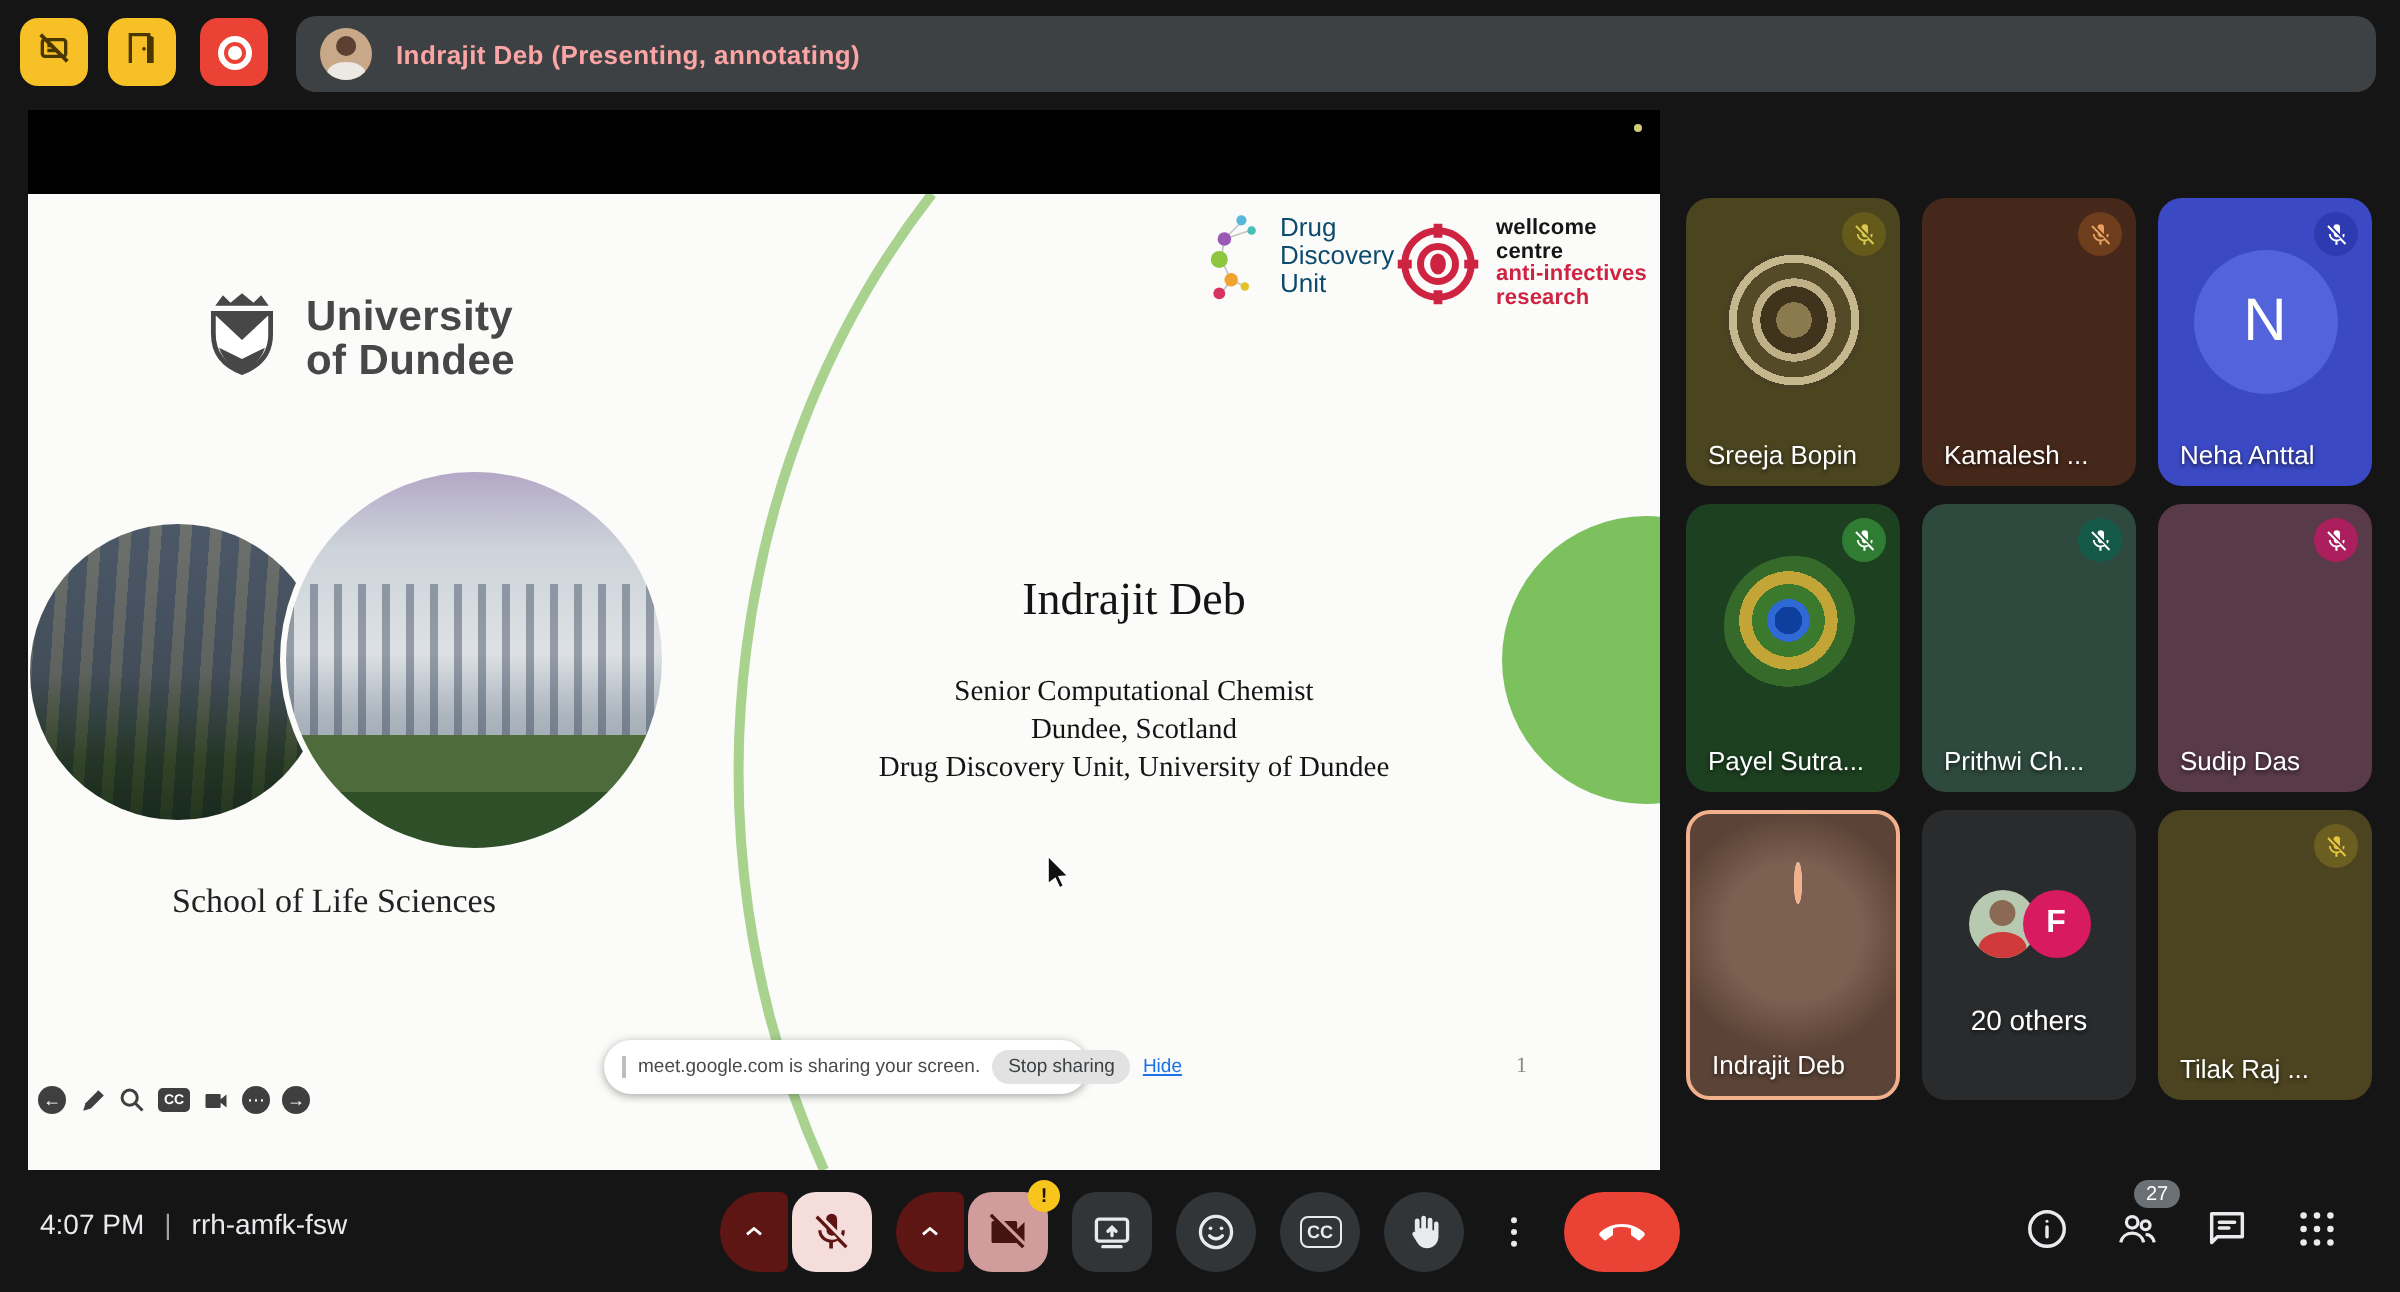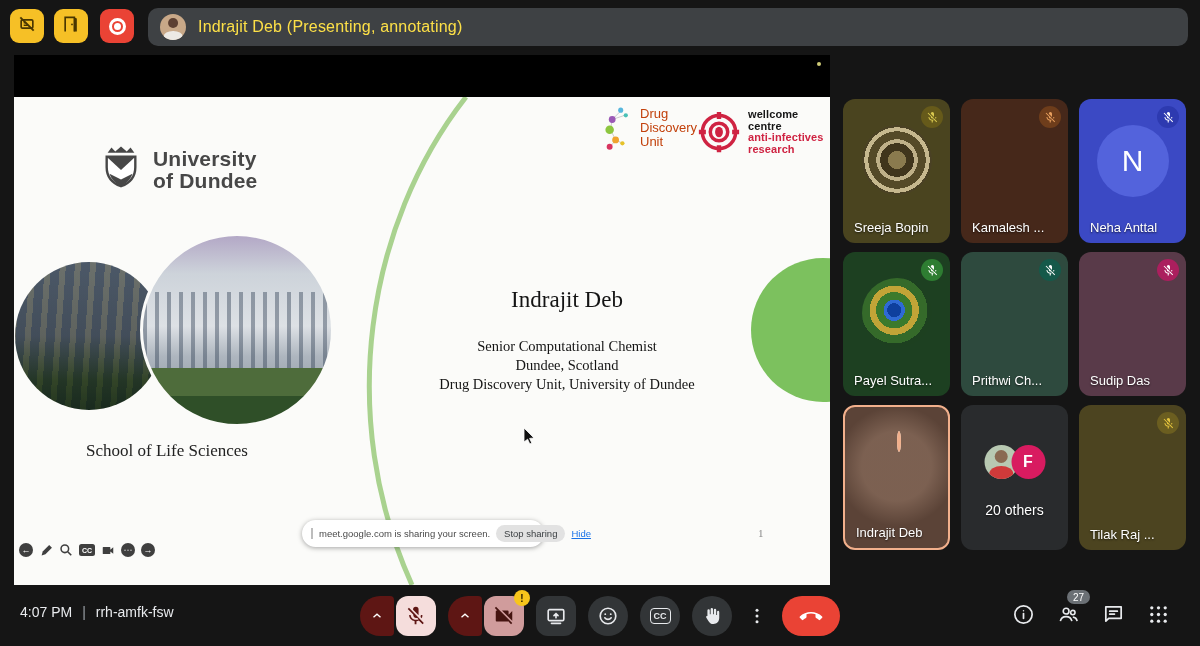--- a/index.html
+++ b/index.html
@@ -10,34 +10,34 @@
   
   .topbar { position:absolute; left:0; top:0; width:1200px; height:55px; background:#151515; }
   .sq-btn { position:absolute; top:9px; width:34px; height:34px; border-radius:9px; display:flex; align-items:center; justify-content:center; cursor:pointer; }
   .sq-btn svg { width:20px; height:20px; }
   .rec-ring { width:17px; height:17px; border:3px solid #fff; border-radius:50%; display:flex; align-items:center; justify-content:center; }
   .rec-dot { width:7px; height:7px; background:#fff; border-radius:50%; }
   .presenter-pill { position:absolute; left:148px; top:8px; width:1040px; height:38px; background:#3e4144; border-radius:10px; display:flex; align-items:center; gap:12px; padding:0 12px; }
   .pill-avatar { width:26px; height:26px; border-radius:50%; background:#c8a888; position:relative; overflow:hidden; flex:0 0 auto; }
   .pill-avatar .hd { position:absolute; left:50%; top:16%; width:38%; height:38%; border-radius:50%; transform:translateX(-50%); background:#5d4032; }
   .pill-avatar .bd { position:absolute; left:50%; bottom:-8%; width:72%; height:42%; border-radius:50% 50% 0 0; transform:translateX(-50%); background:#ece9e4; }
-  .presenter-name { color:#fde047; font-size:16px; font-weight:normal; letter-spacing:.2px; }
+  .presenter-name { color:#fca5a5; font-size:13px; font-weight:bold; letter-spacing:.2px; }
 
   
   .share { position:absolute; left:14px; top:55px; width:816px; height:530px; background:#000; }
   .share-dot { position:absolute; right:9px; top:7px; width:4px; height:4px; border-radius:50%; background:#cfcb77; }
   .slide { position:absolute; left:0; top:42px; width:816px; height:488px; background:#fbfbf9; overflow:hidden; }
   .arc-svg { position:absolute; inset:0; width:100%; height:100%; }
   .green-circle { position:absolute; left:737px; top:161px; width:144px; height:144px; border-radius:50%; background:#7cc15e; }
 
   .uod-logo { position:absolute; left:86px; top:48px; display:flex; gap:11px; align-items:center; }
   .uod-text { font-size:21px; font-weight:bold; color:#474747; line-height:1.05; letter-spacing:.2px; }
 
   .ddu-logo { position:absolute; left:588px; top:6px; display:flex; gap:4px; align-items:center; }
-  .ddu-text { font-size:13px; color:#c2410c; line-height:1.1; }
+  .ddu-text { font-size:13px; color:#0c4a6e; line-height:1.1; }
 
   .wc-logo { position:absolute; left:684px; top:12px; display:flex; gap:8px; align-items:center; }
   .wc-text { font-size:11px; font-weight:bold; line-height:1.05; letter-spacing:.1px; }
   .wc-black { color:#161616; }
   .wc-red { color:#cf2342; }
 
   .circ-photo { position:absolute; border-radius:50%; }
   .circ-small { left:1px; top:165px; width:148px; height:148px; z-index:1;
     background:
       repeating-linear-gradient(94deg, rgba(186,172,138,.75) 0 6px, rgba(52,66,82,.55) 6px 15px),

